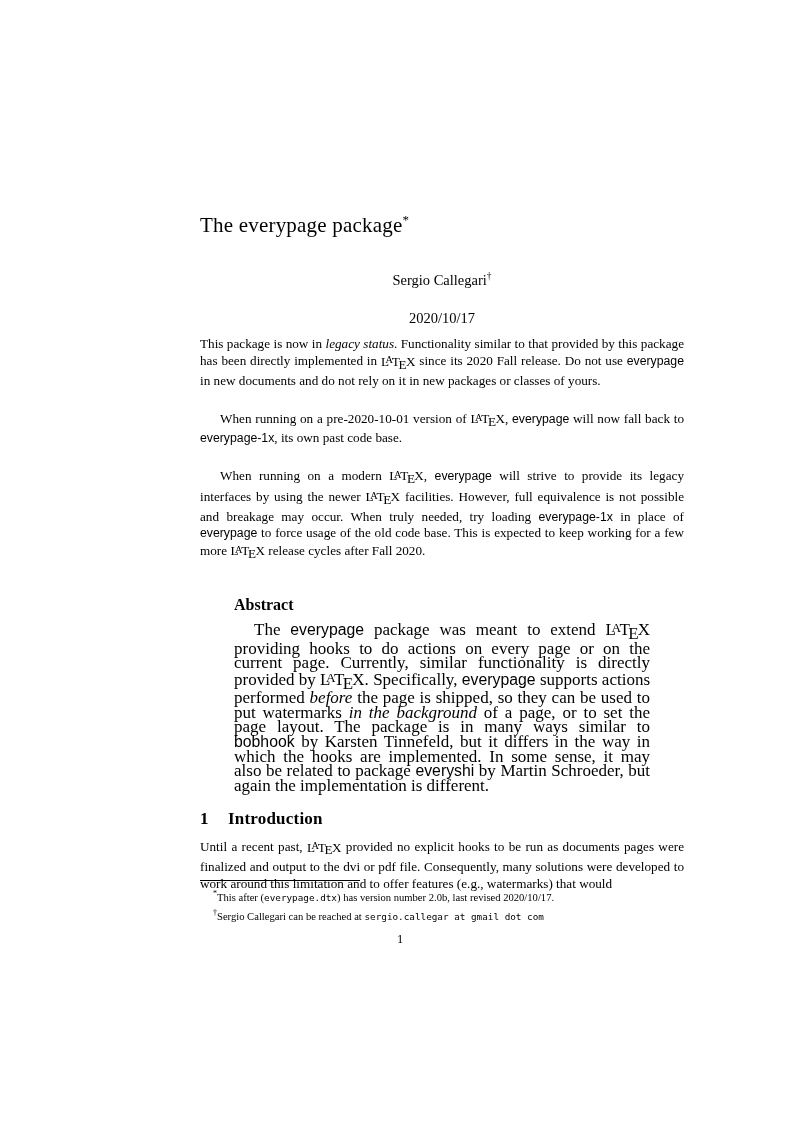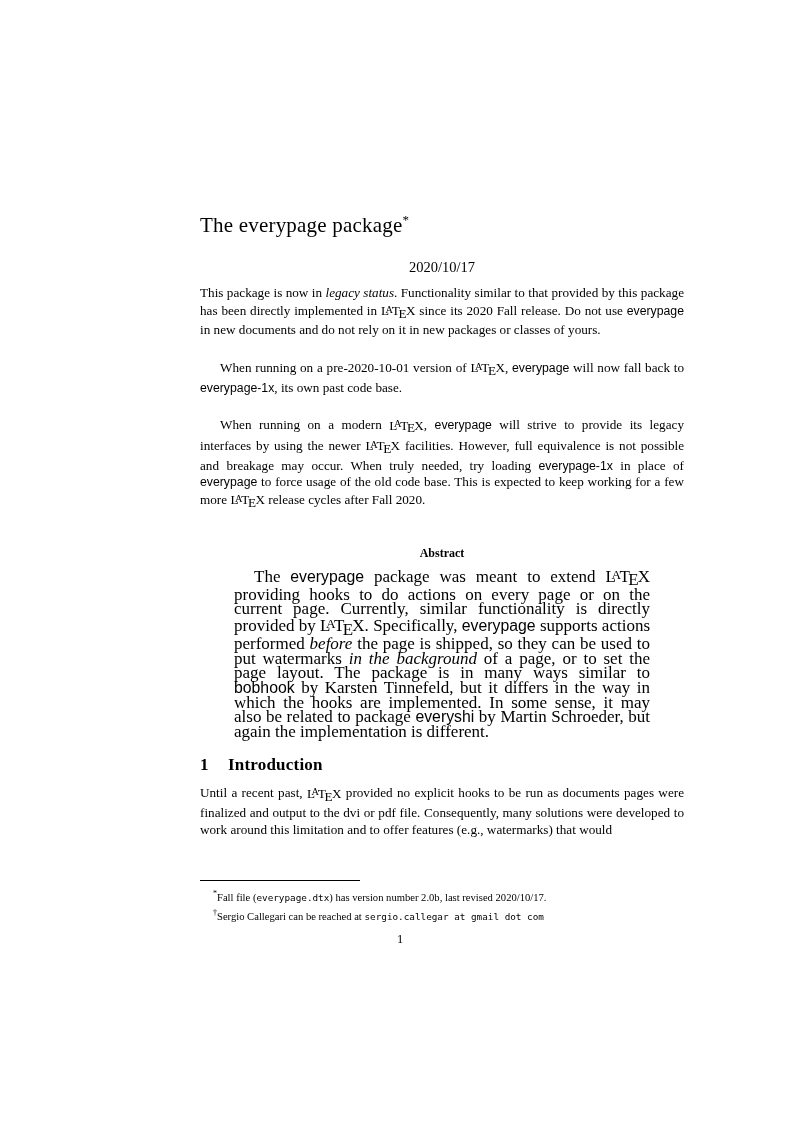--- a/index.html
+++ b/index.html
@@ -85,23 +85,22 @@
     text-indent: 20px;
     margin-top: 20px;
   }
 
   
   .abstract-wrap {
     margin-top: 34px;
     padding: 0 34px;
   }
   .abstract-title {
-    text-align: center;
     font-weight: bold;
-    font-size: 12px;
+    font-size: 16px;
     margin-bottom: 7px;
   }
   .abstract-body {
     font-size: 17px;
     line-height: 14.6px;
     text-align: justify;
     text-indent: 20px;
     margin: 0;
   }
 
@@ -164,20 +163,21 @@
   }
 </style>
 </head>
 <body>
 
 <div class="page">
   <div class="content">
 
     <div class="title"><span>The everypage package</span><span class="sup">*</span></div>
 
+    <div class="author"><span>Sergio Callegari</span><span class="sup">†</span></div>
 
     <div class="date">2020/10/17</div>
 
 
     <p class="body">This package is now in <span class="it">legacy status</span>. Functionality similar to that provided by this package has been directly implemented in <span class="latex">L<span class="a">A</span>T<span class="e">E</span>X</span> since its 2020 Fall release. Do not use <span class="tt">everypage</span> in new documents and do not rely on it in new packages or classes of yours.</p>
 
     <p class="body ind">When running on a pre-2020-10-01 version of <span class="latex">L<span class="a">A</span>T<span class="e">E</span>X</span>, <span class="tt">everypage</span> will now fall back to <span class="tt">everypage-1x</span>, its own past code base.</p>
 
     <p class="body ind">When running on a modern <span class="latex">L<span class="a">A</span>T<span class="e">E</span>X</span>, <span class="tt">everypage</span> will strive to provide its legacy interfaces by using the newer <span class="latex">L<span class="a">A</span>T<span class="e">E</span>X</span> facilities. However, full equivalence is not possible and breakage may occur. When truly needed, try loading <span class="tt">everypage-1x</span> in place of <span class="tt">everypage</span> to force usage of the old code base. This is expected to keep working for a few more <span class="latex">L<span class="a">A</span>T<span class="e">E</span>X</span> release cycles after Fall 2020.</p>
 
@@ -187,18 +187,18 @@
     </div>
 
     <h2 class="sec-head"><span class="num">1</span><span>Introduction</span></h2>
 
     <p class="body">Until a recent past, <span class="latex">L<span class="a">A</span>T<span class="e">E</span>X</span> provided no explicit hooks to be run as documents pages were finalized and output to the dvi or pdf file. Consequently, many solutions were developed to work around this limitation and to offer features (e.g., watermarks) that would</p>
 
   </div>
 
   <div class="footnote-area">
     <div class="fn-rule"></div>
-    <p class="fn"><span class="sup">*</span><span>Fall file (</span><span class="mono">everypage.dtx</span><span>) has version number 2.0b, last revised 2020/10/17.</span></p>
+    <p class="fn"><span class="sup">*</span><span>This after (</span><span class="mono">everypage.dtx</span><span>) has version number 2.0b, last revised 2020/10/17.</span></p>
     <p class="fn"><span class="sup">†</span><span>Sergio Callegari can be reached at </span><span class="mono">sergio.callegar at gmail dot com</span><span></span></p>
   </div>
 
   <div class="pagenum">1</div>
 </div>
 
 </body></html>

